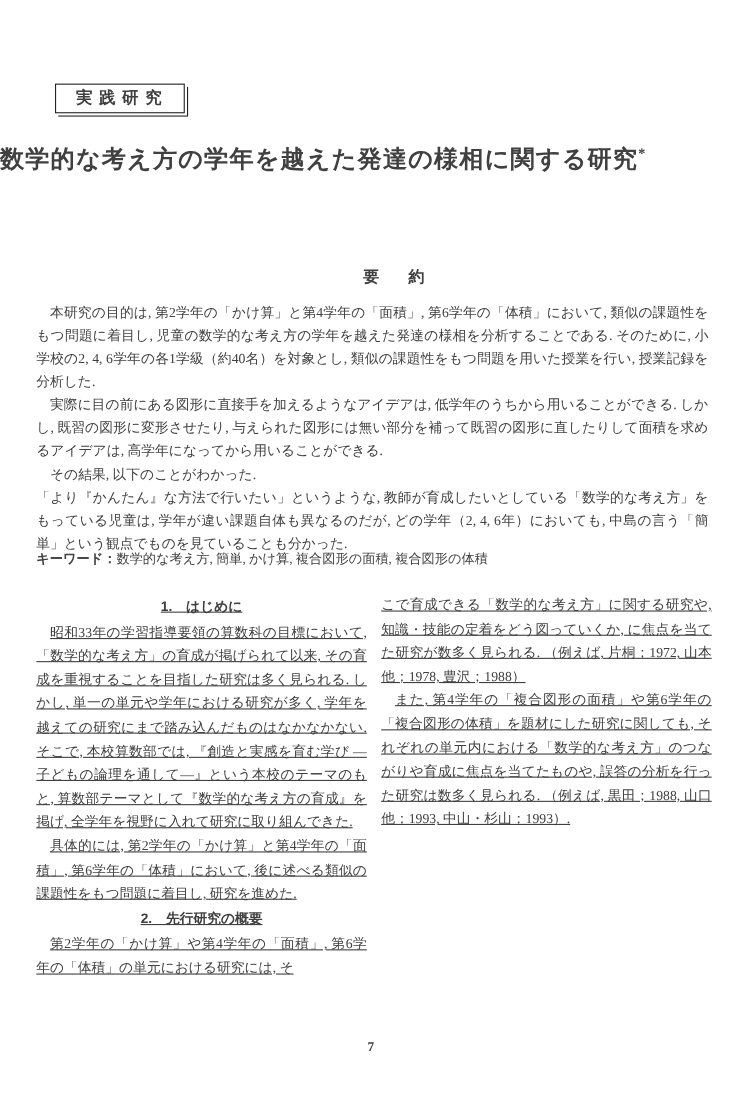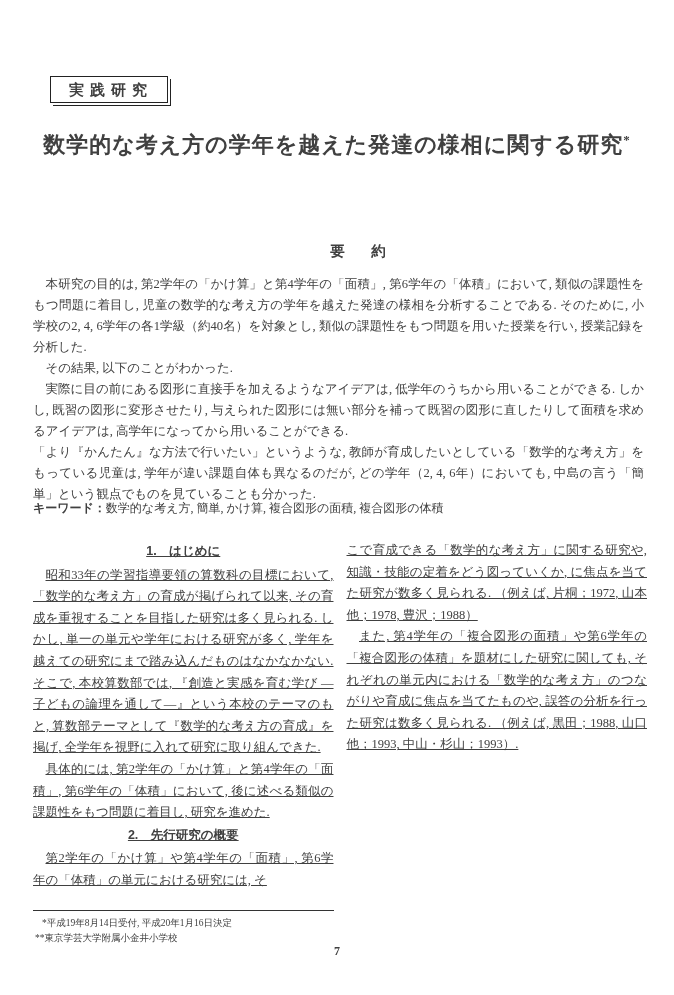--- a/index.html
+++ b/index.html
@@ -29,21 +29,20 @@
     letter-spacing: 6px;
     line-height: 1;
     background: #fff;
   }
   .title {
     position: absolute;
     top: 130px;
     left: 0;
     width: 100%;
     margin: 0;
-    text-align: center;
     font-size: 22px;
     font-weight: bold;
     letter-spacing: 1px;
   }
   .title sup {
     font-size: 13px;
   }
   .subtitle {
     position: absolute;
     top: 172px;
@@ -166,43 +165,38 @@
   <div class="badge">実践研究</div>
 
   <h1 class="title"><span>数学的な考え方の学年を越えた発達の様相に関する研究</span><sup>*</sup></h1>
 
 
 
   <div class="abstract-heading">要　約</div>
 
   <div class="abstract">
     <p>本研究の目的は, 第2学年の「かけ算」と第4学年の「面積」, 第6学年の「体積」において, 類似の課題性をもつ問題に着目し, 児童の数学的な考え方の学年を越えた発達の様相を分析することである. そのために, 小学校の2, 4, 6学年の各1学級（約40名）を対象とし, 類似の課題性をもつ問題を用いた授業を行い, 授業記録を分析した.</p>
+    <p>実際に目の前にある図形に直接手を加えるようなアイデアは, 低学年のうちから用いることができる. しかし, 既習の図形に変形させたり, 与えられた図形には無い部分を補って既習の図形に直したりして面積を求めるアイデアは, 高学年になってから用いることができる.</p>
     <p>その結果, 以下のことがわかった.</p>
-    <p>実際に目の前にある図形に直接手を加えるようなアイデアは, 低学年のうちから用いることができる. しかし, 既習の図形に変形させたり, 与えられた図形には無い部分を補って既習の図形に直したりして面積を求めるアイデアは, 高学年になってから用いることができる.</p>
     <p class="no-indent">「より『かんたん』な方法で行いたい」というような, 教師が育成したいとしている「数学的な考え方」をもっている児童は, 学年が違い課題自体も異なるのだが, どの学年（2, 4, 6年）においても, 中島の言う「簡単」という観点でものを見ていることも分かった.</p>
   </div>
 
   <div class="keywords">
     <span class="kw-label">キーワード：</span><span>数学的な考え方, 簡単, かけ算, 複合図形の面積, 複合図形の体積</span>
   </div>
 
   <div class="columns">
 
     <div class="col left">
       <div class="sec-heading">1.　はじめに</div>
       <p>昭和33年の学習指導要領の算数科の目標において, 「数学的な考え方」の育成が掲げられて以来, その育成を重視することを目指した研究は多く見られる. しかし, 単一の単元や学年における研究が多く, 学年を越えての研究にまで踏み込んだものはなかなかない. そこで, 本校算数部では, 『創造と実感を育む学び ―子どもの論理を通して―』という本校のテーマのもと, 算数部テーマとして『数学的な考え方の育成』を掲げ, 全学年を視野に入れて研究に取り組んできた.</p>
       <p>具体的には, 第2学年の「かけ算」と第4学年の「面積」, 第6学年の「体積」において, 後に述べる類似の課題性をもつ問題に着目し, 研究を進めた.</p>
       <div class="sec-heading">2.　先行研究の概要</div>
       <p>第2学年の「かけ算」や第4学年の「面積」, 第6学年の「体積」の単元における研究には, そ</p>
 
-      <div class="footnote-block">
-        <hr class="footnote-rule">
-        <div class="footnote-line-1">*平成19年8月14日受付, 平成20年1月16日決定</div>
-        <div class="footnote-line-2">**東京学芸大学附属小金井小学校</div>
-      </div>
     </div>
 
     <div class="col right">
       <p class="no-indent">こで育成できる「数学的な考え方」に関する研究や, 知識・技能の定着をどう図っていくか, に焦点を当てた研究が数多く見られる. （例えば, 片桐；1972, 山本他；1978, 豊沢；1988）</p>
       <p>また, 第4学年の「複合図形の面積」や第6学年の「複合図形の体積」を題材にした研究に関しても, それぞれの単元内における「数学的な考え方」のつながりや育成に焦点を当てたものや, 誤答の分析を行った研究は数多く見られる. （例えば, 黒田；1988, 山口他；1993, 中山・杉山；1993）.</p>
     </div>
 
   </div>
 
   <div class="page-number">7</div>

